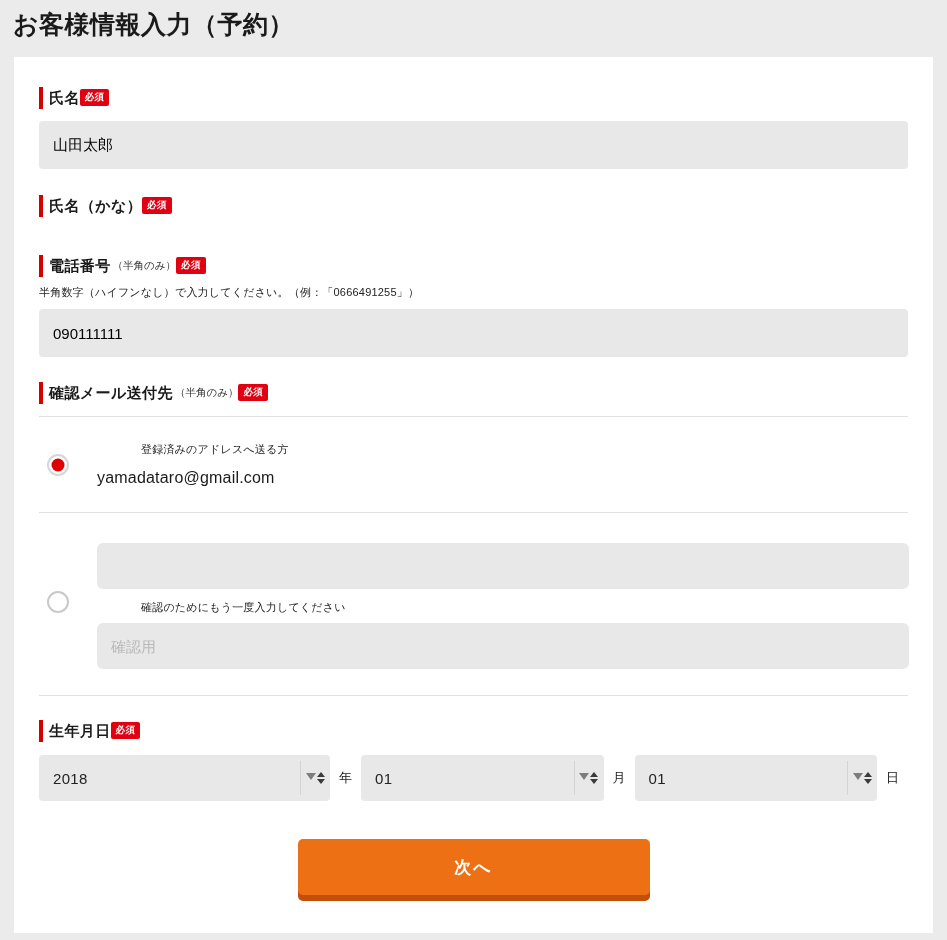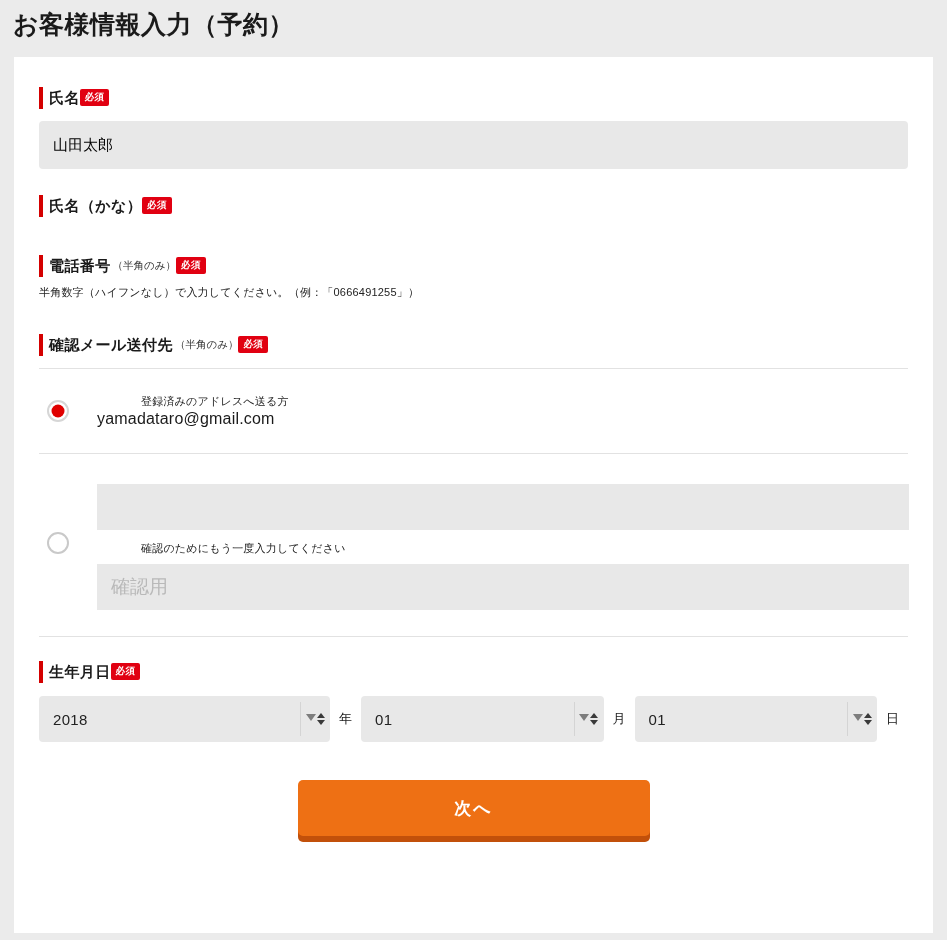--- a/index.html
+++ b/index.html
@@ -155,30 +155,30 @@
   .radio-body { flex: 1; }
   .radio-caption {
     font-size: 11px;
     color: #222;
     letter-spacing: 0.2px;
     margin-left: 44px;
   }
   .radio-email {
     font-size: 16px;
     color: #1a1a1a;
-    margin-top: 1px;
+    margin-top: 12px;
     letter-spacing: 0.2px;
   }
   .sub-input {
     width: 812px;
     height: 46px;
     background: #e8e8e8;
     border: none;
-    border-radius: 0;
-    font-size: 19px;
+    border-radius: 6px;
+    font-size: 15px;
     color: #a16207;
     padding: 0 14px;
     outline: none;
     font-family: "Liberation Sans", "DejaVu Sans", sans-serif;
     display: block;
   }
   .sub-input::placeholder { color: #b9b9b9; }
 
   
   .date-row {
@@ -302,20 +302,21 @@
       <div style="height:12px"></div>
 
       <div style="height:26px"></div>
       <div class="field-label">
         <span class="label-main">電話番号</span>
         <span class="label-sub">（半角のみ）</span>
         <span class="badge-required">必須</span>
       </div>
       <div class="hint-text">半角数字（ハイフンなし）で入力してください。（例：「0666491255」）</div>
       <div style="height:9px"></div>
+      <input class="text-input" type="text" value="090111111" style="">
 
       <div style="height:25px"></div>
       <div class="field-label">
         <span class="label-main">確認メール送付先</span>
         <span class="label-sub">（半角のみ）</span>
         <span class="badge-required">必須</span>
       </div>
       <div style="height:12px"></div>
       <div class="divider"></div>
 

